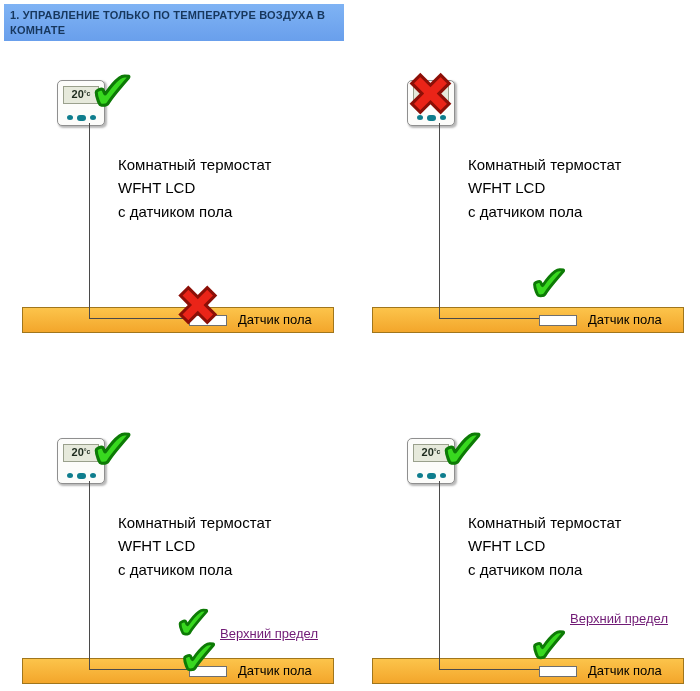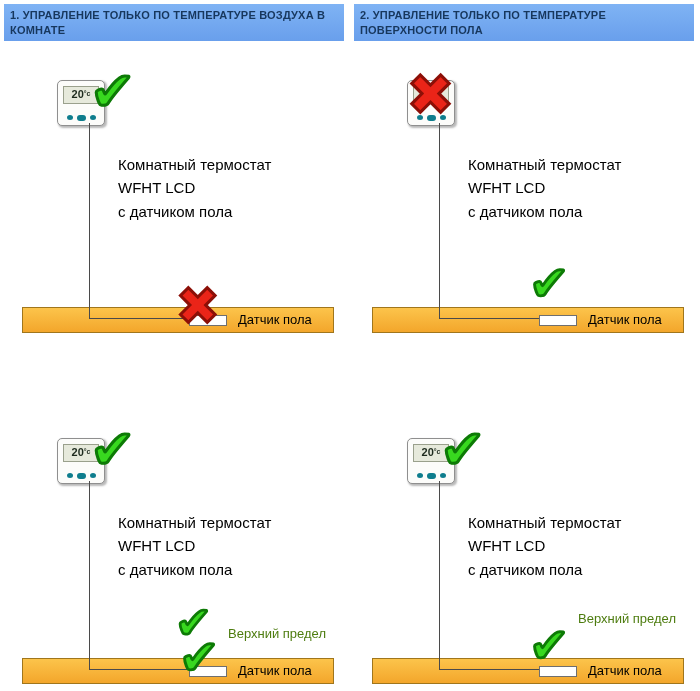--- a/index.html
+++ b/index.html
@@ -41,21 +41,21 @@
 
   
   .floor{position:absolute;left:22px;width:310px;height:24px;
     background:linear-gradient(#fcc44b,#f3a62b);border:1px solid #a0761c;z-index:1;text-align:right;}
   .p-row1 .floor{top:307px;}
   .p-row2 .floor{top:300px;}
   .sensor{position:absolute;left:166px;top:7px;width:36px;height:9px;background:#fff;border:1px solid #6f6f6f;}
   .floor-label{position:absolute;left:215px;top:4px;font-size:13px;color:#000;white-space:nowrap;}
 
   
-  .limit-label{position:absolute;left:228px;font-size:13px;color:#4d7c0f;white-space:nowrap;z-index:4;}
+  .limit-label{position:absolute;left:220px;font-size:13px;color:#701a75;text-decoration:underline;white-space:nowrap;z-index:4;}
   .limit-lower{top:268px;}
   .limit-upper{top:253px;}
 
   
   .mark{position:absolute;line-height:1;font-weight:bold;z-index:6;pointer-events:none;}
   .mark.check{color:#38d81f;-webkit-text-stroke:1.4px #0d7a06;}
   .mark.cross{color:#ea2418;-webkit-text-stroke:1.4px #8c0f07;}
   .mark-thermo{left:90px;top:64px;font-size:54px;}
   .mark-thermo.on-device{left:57px;top:67px;font-size:56px;}
   .mark-floor-check{left:179px;font-size:48px;}
@@ -85,21 +85,20 @@
       <div class="sensor"></div>
       <div class="floor-label">Датчик пола</div>
     </div>
     <div class="wire wire-v"></div>
     <div class="wire wire-h"></div>
     <div class="mark mark-thermo check">✔</div>
     <div class="mark mark-floor-cross cross">✖</div>
   </section>
 
   <section class="panel p-row1" id="p2">
-    <div class="header">2. УПРАВЛЕНИЕ ТОЛЬКО ПО ТЕМПЕРАТУРЕ ПОВЕРХНОСТИ ПОЛА</div>
     <div class="thermo">
       <div class="thermo-screen"><span>20</span><span class="unit">°c</span></div>
       <div class="thermo-buttons"><span class="tbtn"></span><span class="tbtn wide"></span><span class="tbtn"></span></div>
     </div>
     <div class="dev-label">
       <div>Комнатный термостат</div>
       <div>WFHT LCD</div>
       <div>с датчиком пола</div>
     </div>
     <div class="floor">

